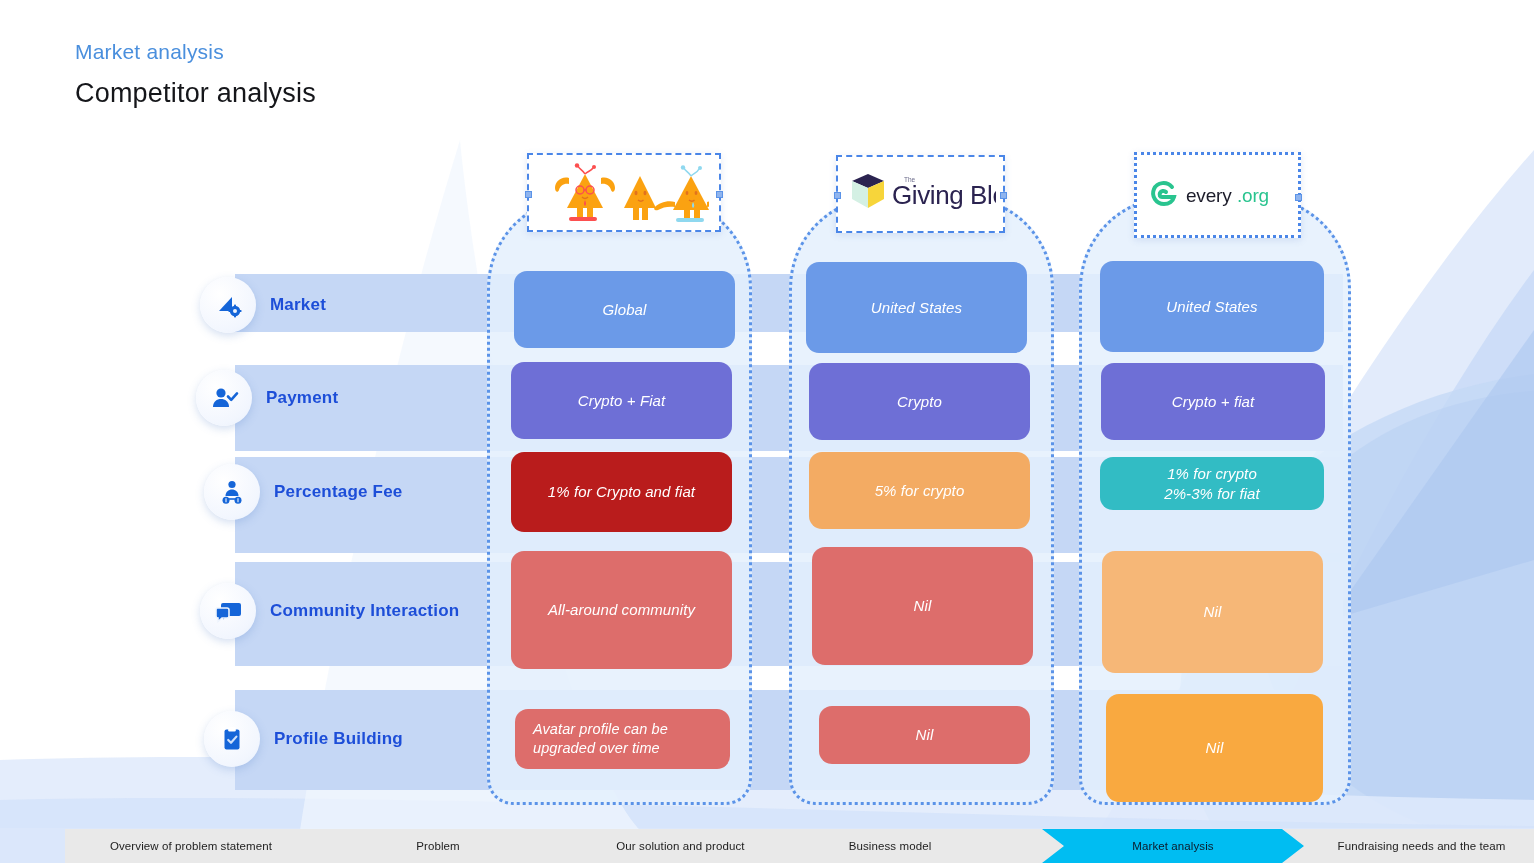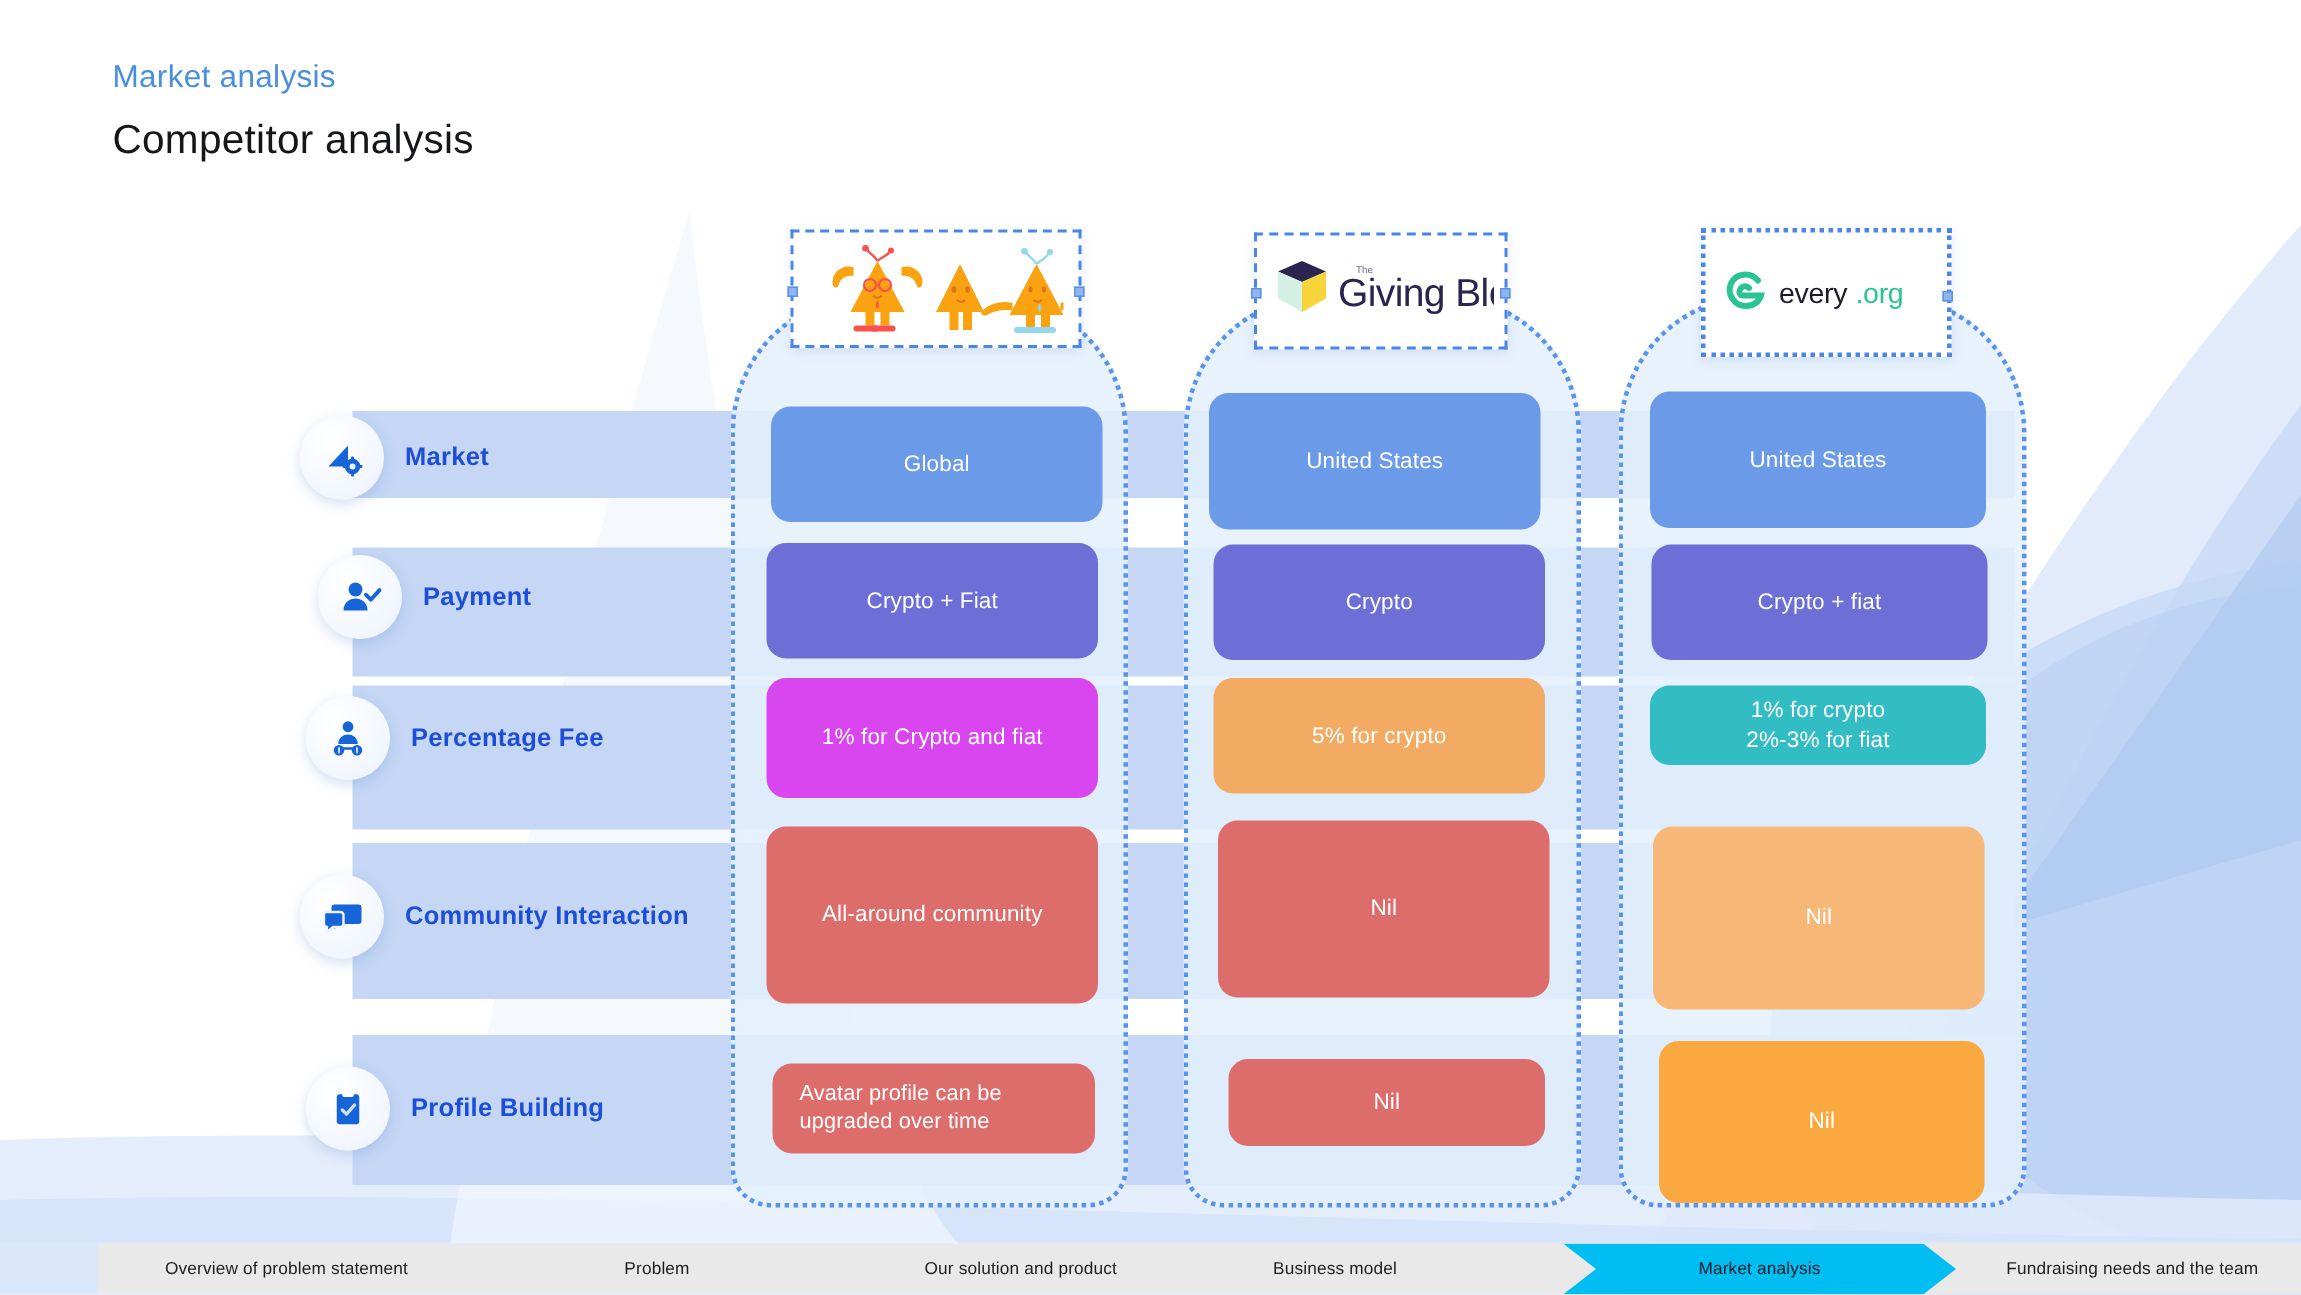--- a/index.html
+++ b/index.html
@@ -72,20 +72,21 @@
   
   .cell {
     position: absolute; z-index: 4;
     border-radius: 13px;
     display: flex; align-items: center; justify-content: center;
     text-align: center;
     color: #ffffff; font-size: 15px; line-height: 1.32;
     padding: 6px 10px;
     white-space: pre-line;
     letter-spacing: .1px;
+    font-style: italic;
   }
   .cell.sm { font-size: 14.5px; }
 
   
   .footer { position: absolute; left: 0; bottom: 0; width: 1534px; height: 34px; z-index: 7; margin-left: 28px; }
   .footer-track {
     position: absolute; left: 37px; top: 0; width: 1460px; height: 34px;
     background: #e9e9e9;
   }
   .nav-item {
@@ -142,21 +143,21 @@
         <rect x="21" y="14.4" width="2" height="3" rx="0.8"></rect>
         <rect x="21" y="24.6" width="2" height="3" rx="0.8"></rect>
         <rect x="15.4" y="20" width="3" height="2" rx="0.8"></rect>
         <rect x="25.6" y="20" width="3" height="2" rx="0.8"></rect>
       </g>
     </svg>
   </span>
   <span class="row-text">Market</span>
 </div>
 
-<div class="row-label" style="left:212px; top:370px;text-align:right;">
+<div class="row-label" style="left:196px; top:370px;text-align:right;">
   <span class="row-icon">
     <svg width="30" height="30" viewBox="0 0 30 30">
       <circle cx="12" cy="10" r="4.6" fill="#1565d8"></circle>
       <path d="M4 24 C4 18.6 8 16 12 16 C16 16 20 18.6 20 24 Z" fill="#1565d8"></path>
       <path d="M19 13.5 L22.2 16.8 L28 10.4" stroke="#1565d8" stroke-width="2.6" fill="none" stroke-linecap="round" stroke-linejoin="round"></path>
     </svg>
   </span>
   <span class="row-text">Payment</span>
 </div>
 
@@ -244,21 +245,21 @@
       <path d="M42 38 q3 2.5 5.5 0" stroke="#e2721d" stroke-width="1.4" fill="none"></path>
       <path d="M46 40 q-2 4 0 6 q2.5 -2 0 -6" fill="#8fd8ef"></path>
     </g>
   </svg>
   <span class="handle" style="left:-4px; top:36px;"></span>
   <span class="handle" style="right:-4px; top:36px;"></span>
 </div>
 
 <div class="cell" style="left:514px; top:271px; width:221px; height:77px; background:#6b9ae8;">Global</div>
 <div class="cell" style="left:511px; top:362px; width:221px; height:77px; background:#6e6fd6;">Crypto + Fiat</div>
-<div class="cell" style="left:511px; top:452px; width:221px; height:80px; background:#d946ef;">1% for Crypto and fiat</div>
+<div class="cell" style="left:511px; top:452px; width:221px; height:80px; background:#b91c1c;">1% for Crypto and fiat</div>
 <div class="cell" style="left:511px; top:551px; width:221px; height:118px; background:#dd6d6b;">All-around community</div>
 <div class="cell sm" style="left:515px; top:709px; width:215px; height:60px; background:#dd6d6b; justify-content:flex-start; text-align:left; padding-left:18px;">Avatar profile can be
 upgraded over time</div>
 
 <div class="col" style="left:789px; top:196px; width:265px; height:609px;"></div>
 <div class="col-logo" style="left:836px; top:155px; width:169px; height:78px;">
   <svg width="150" height="48" viewBox="0 0 150 48">
     <g>
       <path d="M22 4 L38 11 L22 18 L6 11 Z" fill="#2b2350"></path>
       <path d="M6 11 L22 18 L22 38 L6 29 Z" fill="#d4f0e4"></path>

